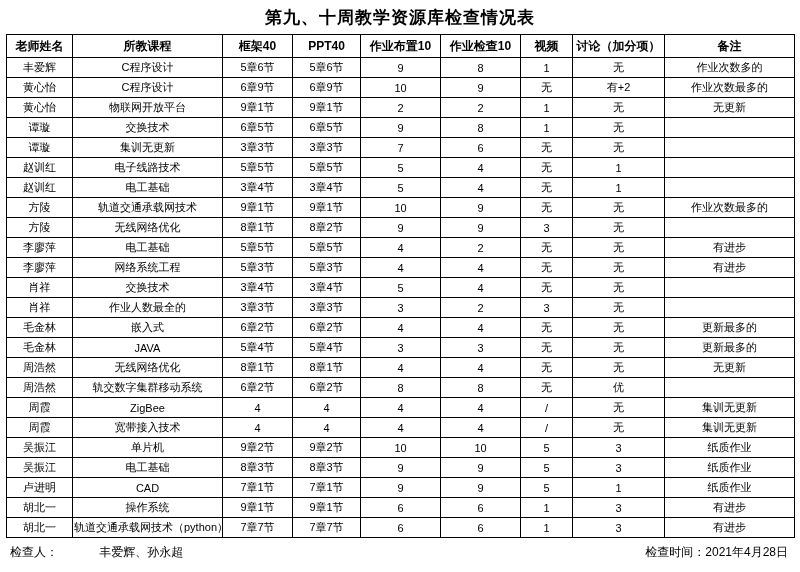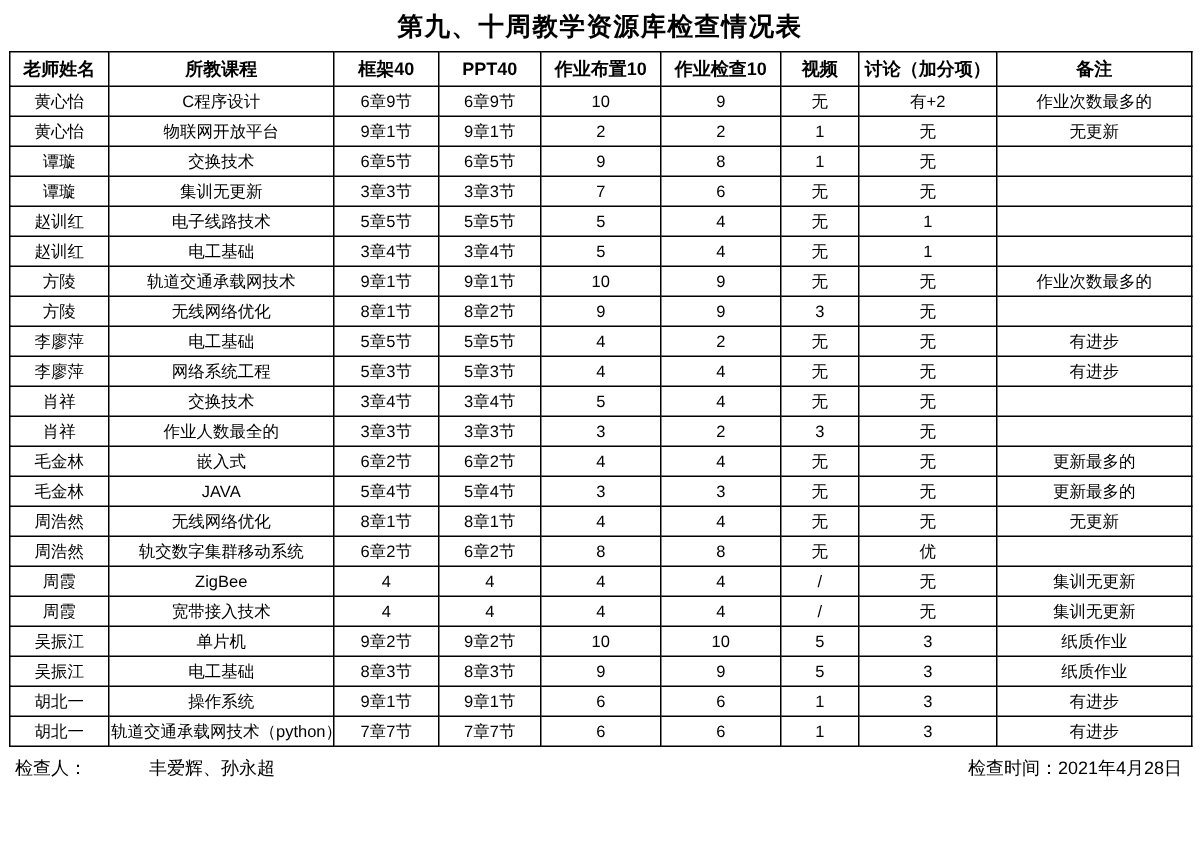--- a/index.html
+++ b/index.html
@@ -113,20 +113,31 @@
         <th>PPT40</th>
         <th>作业布置10</th>
         <th>作业检查10</th>
         <th>视频</th>
         <th>讨论（加分项）</th>
         <th>备注</th>
       </tr>
     </thead>
     <tbody>
         <tr>
+          <td>丰爱辉</td>
+          <td>C程序设计</td>
+          <td>5章6节</td>
+          <td>5章6节</td>
+          <td>9</td>
+          <td>8</td>
+          <td>1</td>
+          <td>无</td>
+          <td>作业次数多的</td>
+        </tr>
+        <tr>
           <td>黄心怡</td>
           <td>C程序设计</td>
           <td>6章9节</td>
           <td>6章9节</td>
           <td>10</td>
           <td>9</td>
           <td>无</td>
           <td>有+2</td>
           <td>作业次数最多的</td>
         </tr>
@@ -330,20 +341,31 @@
         </tr>
         <tr>
           <td>吴振江</td>
           <td>电工基础</td>
           <td>8章3节</td>
           <td>8章3节</td>
           <td>9</td>
           <td>9</td>
           <td>5</td>
           <td>3</td>
+          <td>纸质作业</td>
+        </tr>
+        <tr>
+          <td>卢进明</td>
+          <td>CAD</td>
+          <td>7章1节</td>
+          <td>7章1节</td>
+          <td>9</td>
+          <td>9</td>
+          <td>5</td>
+          <td>1</td>
           <td>纸质作业</td>
         </tr>
         <tr>
           <td>胡北一</td>
           <td>操作系统</td>
           <td>9章1节</td>
           <td>9章1节</td>
           <td>6</td>
           <td>6</td>
           <td>1</td>

